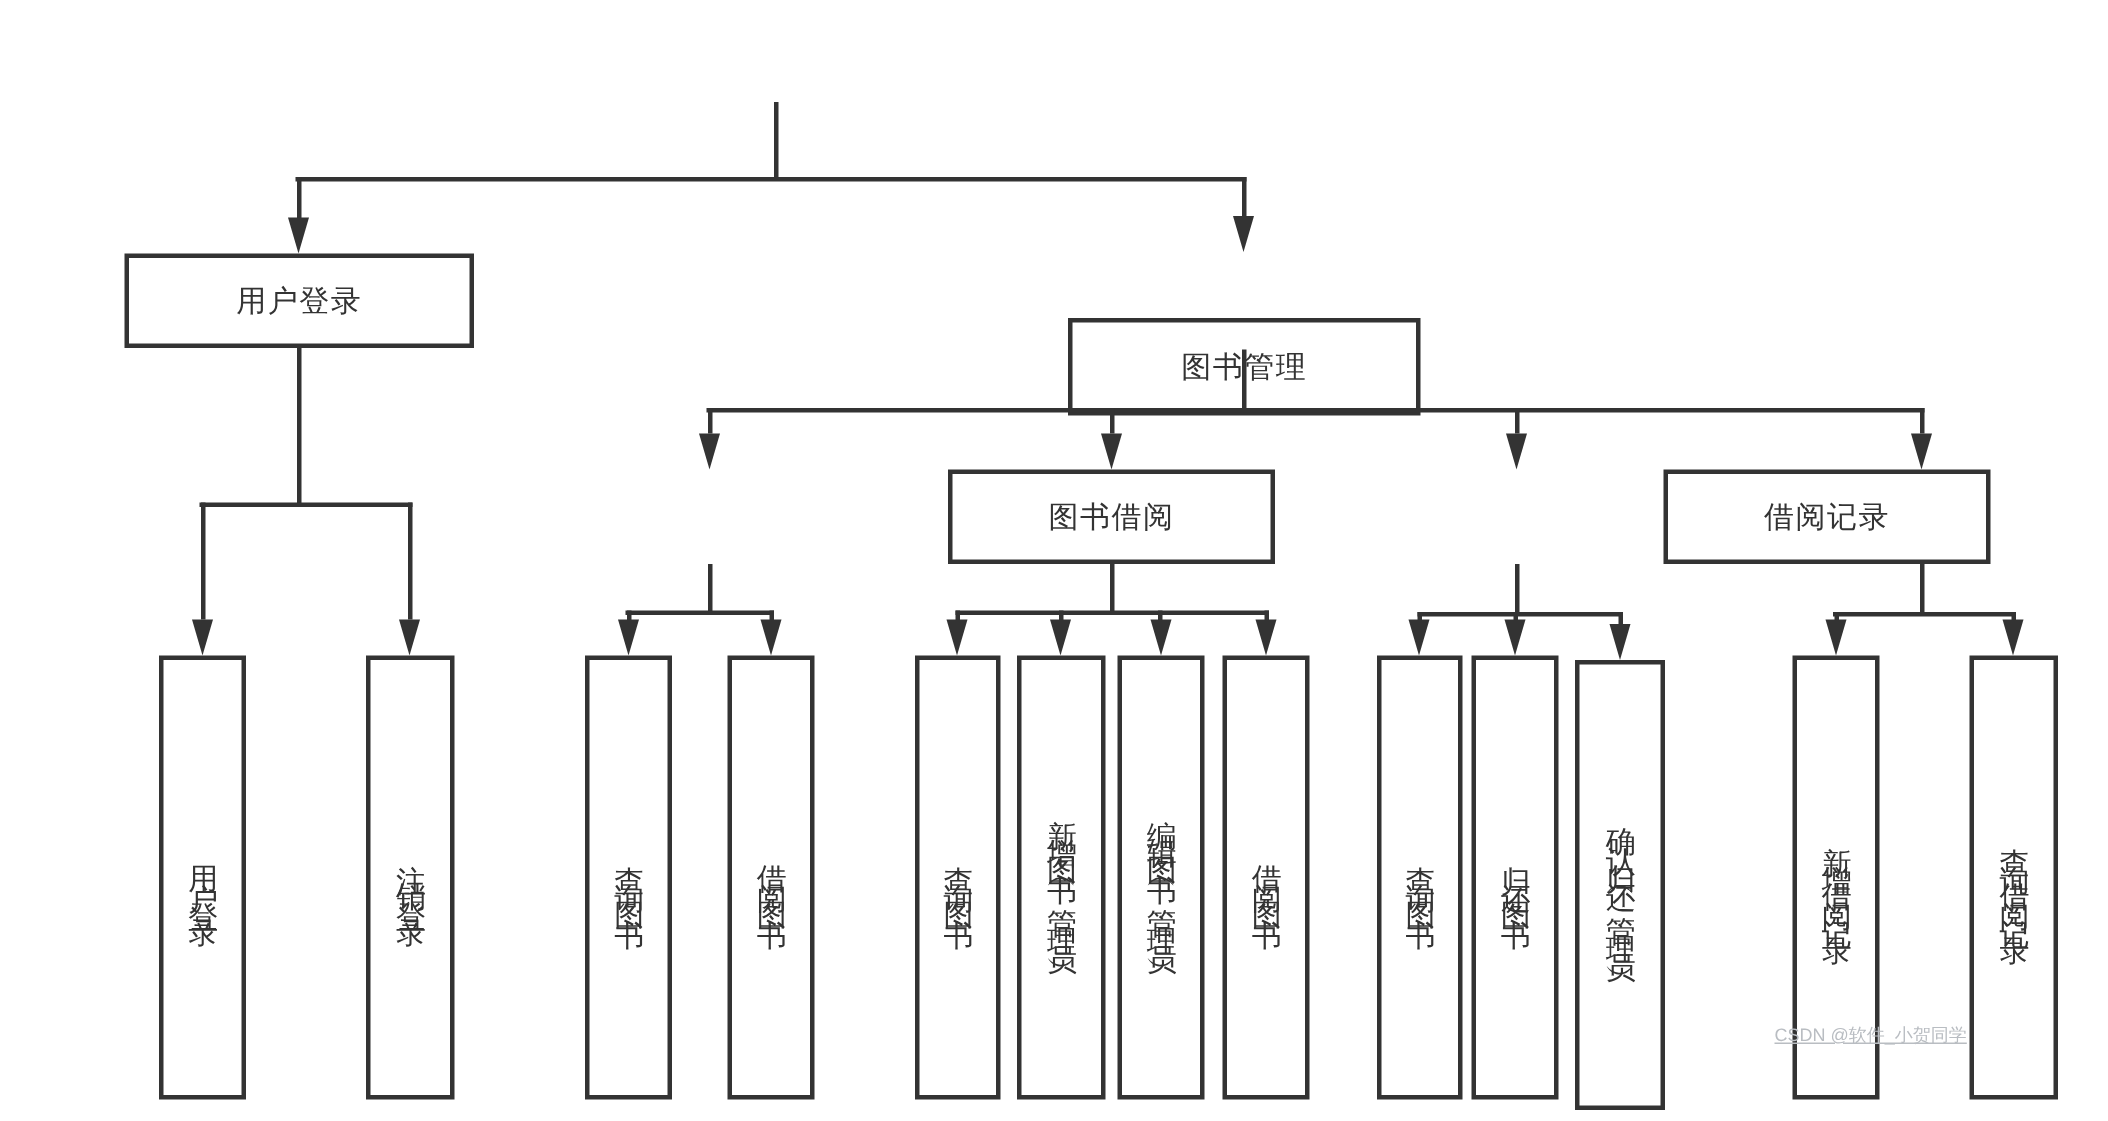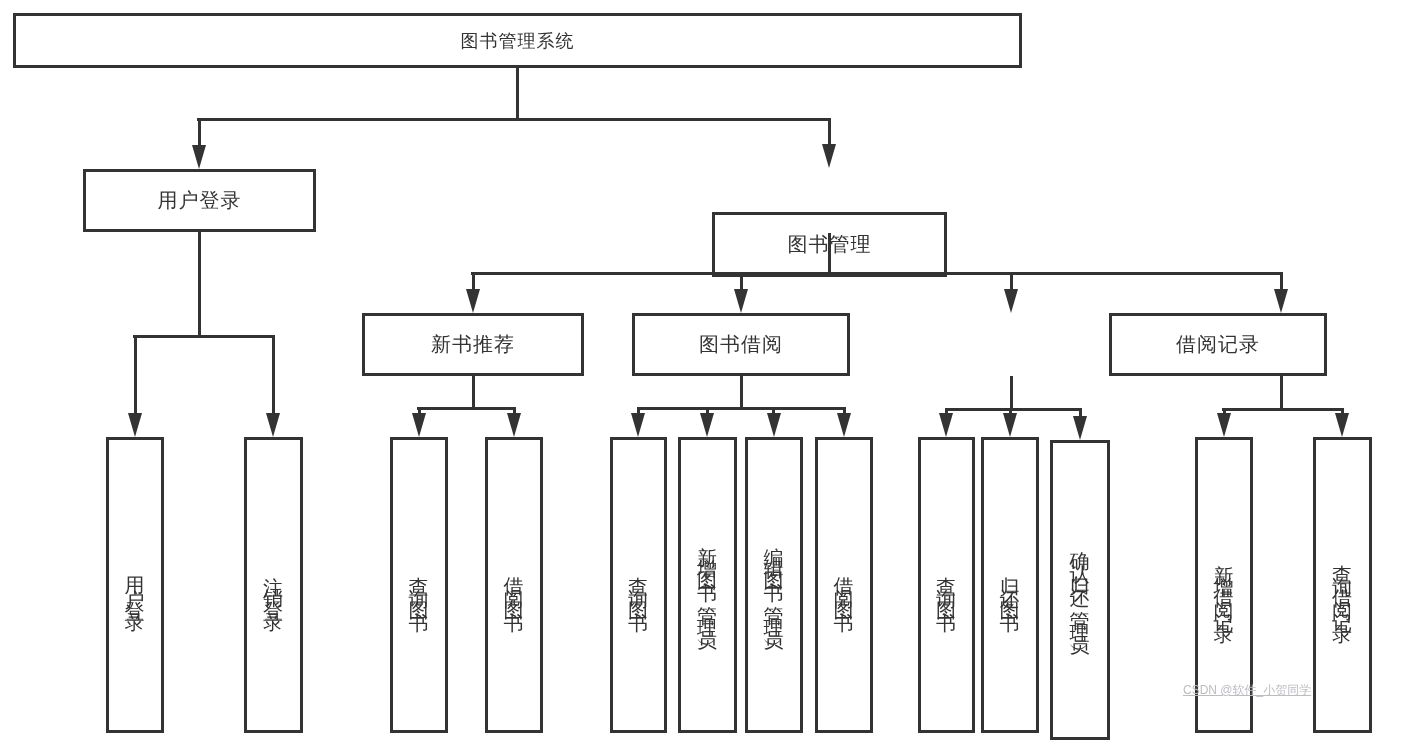--- a/index.html
+++ b/index.html
@@ -65,34 +65,28 @@
     font-size:12px;color:var(--watermark);z-index:10;
     white-space:nowrap;
     text-decoration:underline;
   }
 </style>
 </head>
 <body>
 
 <div class="canvas">
 
-  <div class="node root" id="root-box">
-    <span>图书管理系统</span>
-  </div>
 
   <div class="node hnode" id="login-box">
     <span>用户登录</span>
   </div>
   <div class="node hnode" id="mgmt-box">
     <span>图书管理</span>
   </div>
 
-  <div class="node hnode" id="rec-box">
-    <span>新书推荐</span>
-  </div>
   <div class="node hnode" id="borrow-box">
     <span>图书借阅</span>
   </div>
   <div class="node hnode" id="record-box">
     <span>借阅记录</span>
   </div>
 
   <div class="node vnode" id="leaf-login-1">
     <span>用户登录</span>
   </div>

